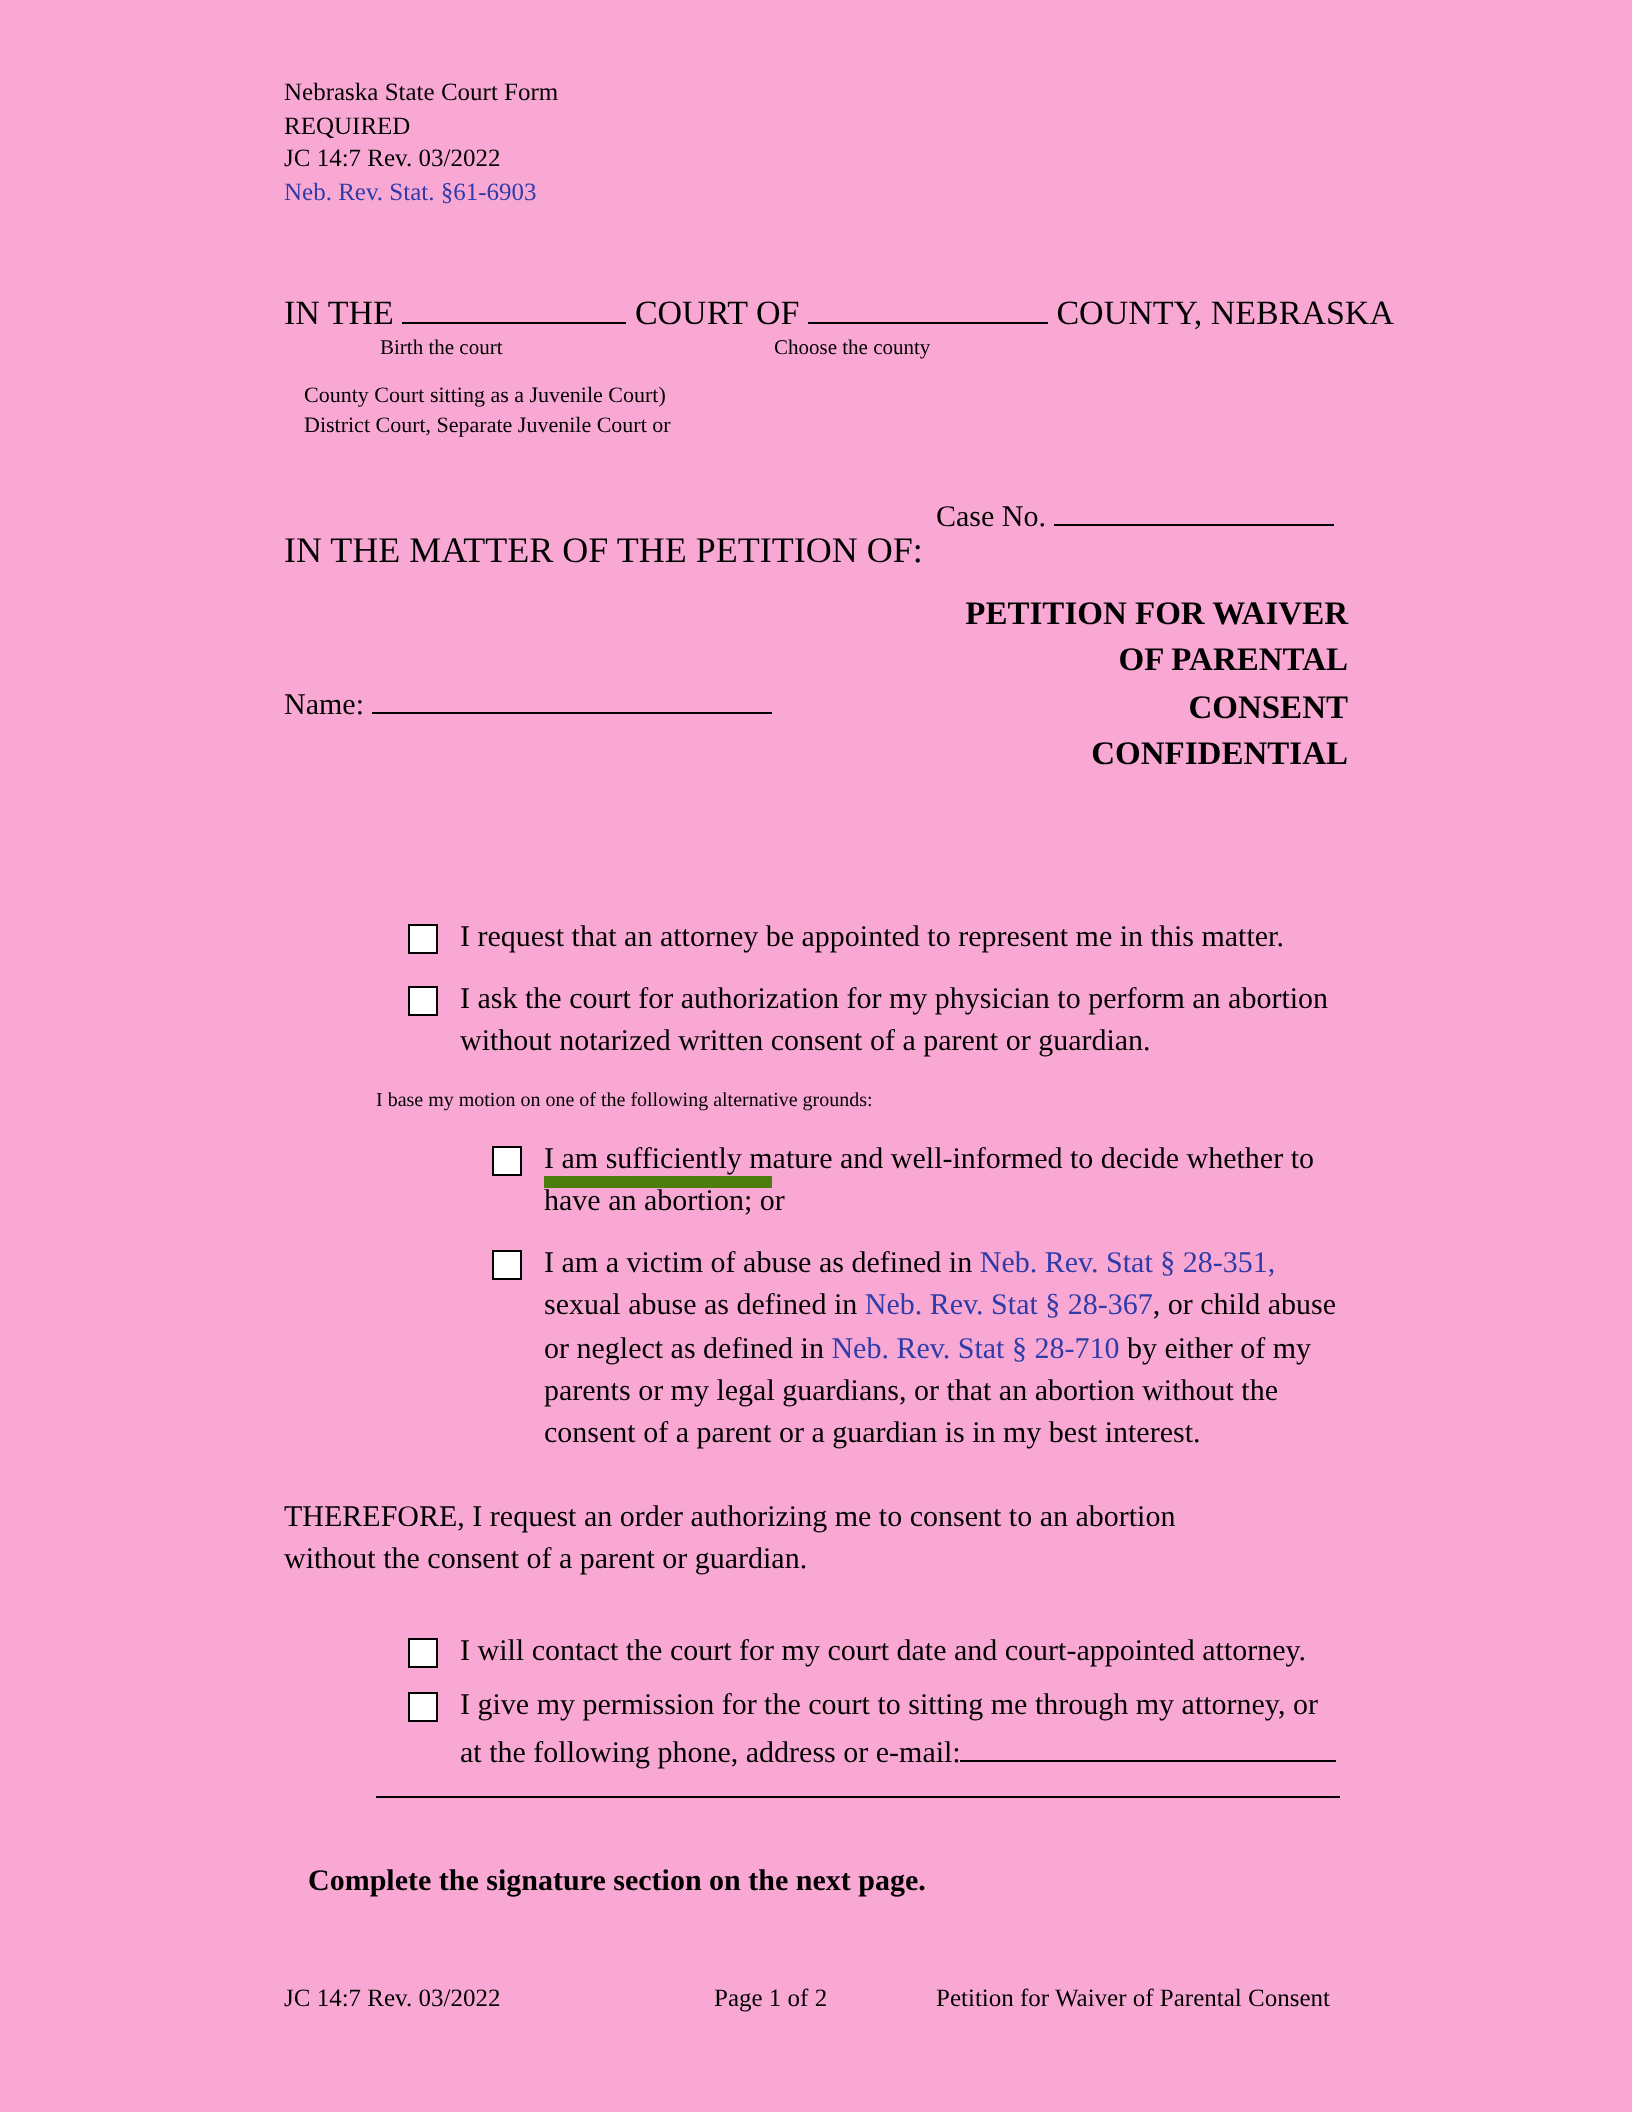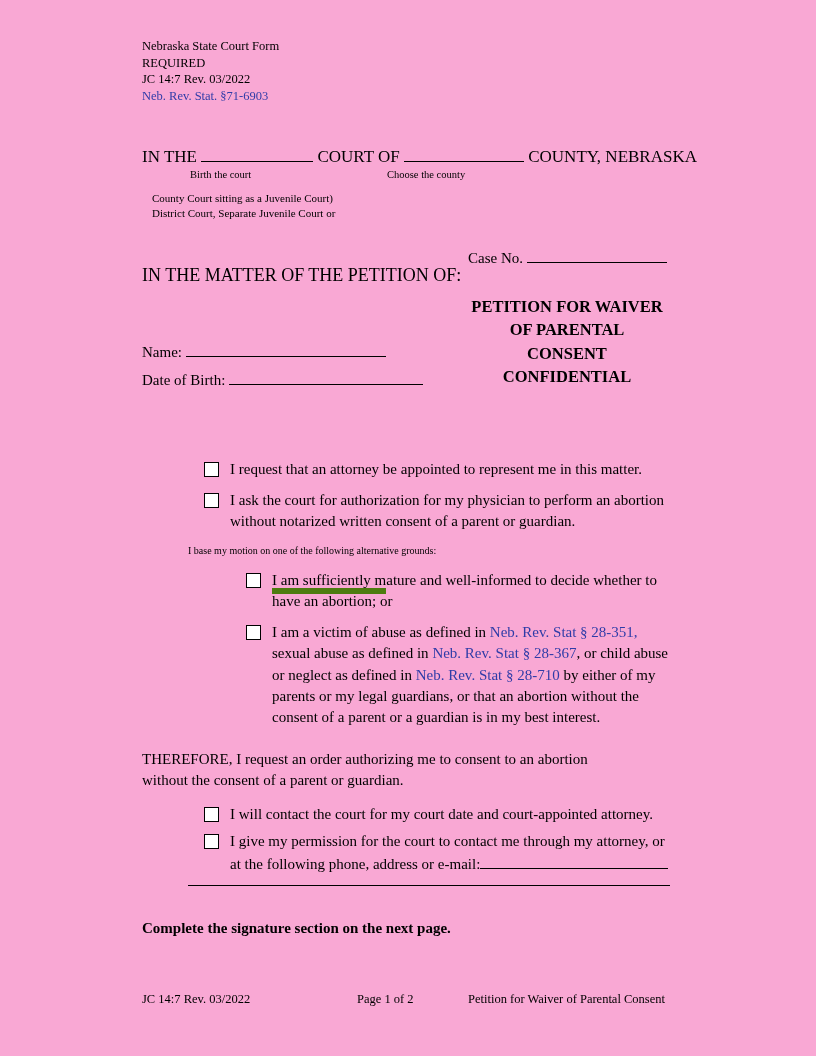--- a/index.html
+++ b/index.html
@@ -96,21 +96,21 @@
     position: absolute;
     left: 0;
     top: 18px;
     font-size: 18px;
   }
   .title {
     position: absolute;
     left: 318px;
     top: 48px;
     width: 214px;
-    text-align: center;
+    text-align: right;
     font-weight: bold;
     font-size: 16.5px;
     line-height: 1.42;
   }
   .field {
     position: absolute;
     font-size: 15px;
     white-space: nowrap;
   }
   .field .blank {
@@ -154,39 +154,39 @@
   }
   .underline-word {
     border-bottom: 6px solid #4d7c0f;
   }
   .therefore {
     margin-top: 20px;
     font-size: 15px;
     line-height: 1.45;
   }
   .checks2 {
-    margin-top: 12px;
+    margin-top: 24px;
     font-size: 15px;
   }
   .checks2 .ck-row { margin-bottom: 6px; margin-left: 22px; }
   .contact-blank {
     display: inline-block;
     border-bottom: 1px solid #000;
     width: 188px;
     height: 1em;
   }
   .longrule {
     margin: 10px 0 0 46px;
     width: 482px;
     border-bottom: 1px solid #000;
     height: 0;
   }
   .complete-note {
     margin-top: 34px;
-    margin-left: 0;
+    margin-left: 12px;
     font-weight: bold;
     font-size: 15px;
   }
 
   
   .footer {
     position: absolute;
     left: 142px;
     top: 992px;
     width: 532px;
@@ -199,21 +199,21 @@
 </head>
 <body>
 
 <div class="page">
   <div class="content">
 
     <div class="header-block">
       <div>Nebraska State Court Form</div>
       <div>REQUIRED</div>
       <div>JC 14:7 Rev. 03/2022</div>
-      <div class="link">Neb. Rev. Stat. §71-6903</div>
+      <div class="link">Neb. Rev. Stat. §61-6903</div>
     </div>
 
     <div class="court-line">
       <span>IN THE</span>
       <span class="blank blank-court"></span>
       <span>COURT OF</span>
       <span class="blank blank-county"></span>
       <span>COUNTY, NEBRASKA</span>
     </div>
     <div class="choose-row">
@@ -232,24 +232,20 @@
       </div>
       <div class="matter">IN THE MATTER OF THE PETITION OF:</div>
       <div class="title">
         <div>PETITION FOR WAIVER</div>
         <div>OF PARENTAL</div>
         <div>CONSENT</div>
         <div>CONFIDENTIAL</div>
       </div>
       <div class="field field-name">
         <span>Name:</span>
-        <span class="blank"></span>
-      </div>
-      <div class="field field-dob">
-        <span>Date of Birth:</span>
         <span class="blank"></span>
       </div>
     </div>
 
     <div class="checks">
 
       <div class="ck-row indent-1">
         <span class="ck-box"></span>
         <span class="ck-text">I request that an attorney be appointed to represent me in this matter.</span>
       </div>
@@ -290,21 +286,21 @@
     </div>
 
     <div class="checks2">
       <div class="ck-row">
         <span class="ck-box"></span>
         <span class="ck-text">I will contact the court for my court date and court-appointed attorney.</span>
       </div>
       <div class="ck-row">
         <span class="ck-box"></span>
         <span class="ck-text">
-          <span>I give my permission for the court to contact me through my attorney, or</span><br>
+          <span>I give my permission for the court to sitting me through my attorney, or</span><br>
           <span>at the following phone, address or e-mail:</span><span class="contact-blank"></span>
         </span>
       </div>
       <div class="longrule"></div>
     </div>
 
     <div class="complete-note">Complete the signature section on the next page.</div>
   </div>
 
   <div class="footer">

